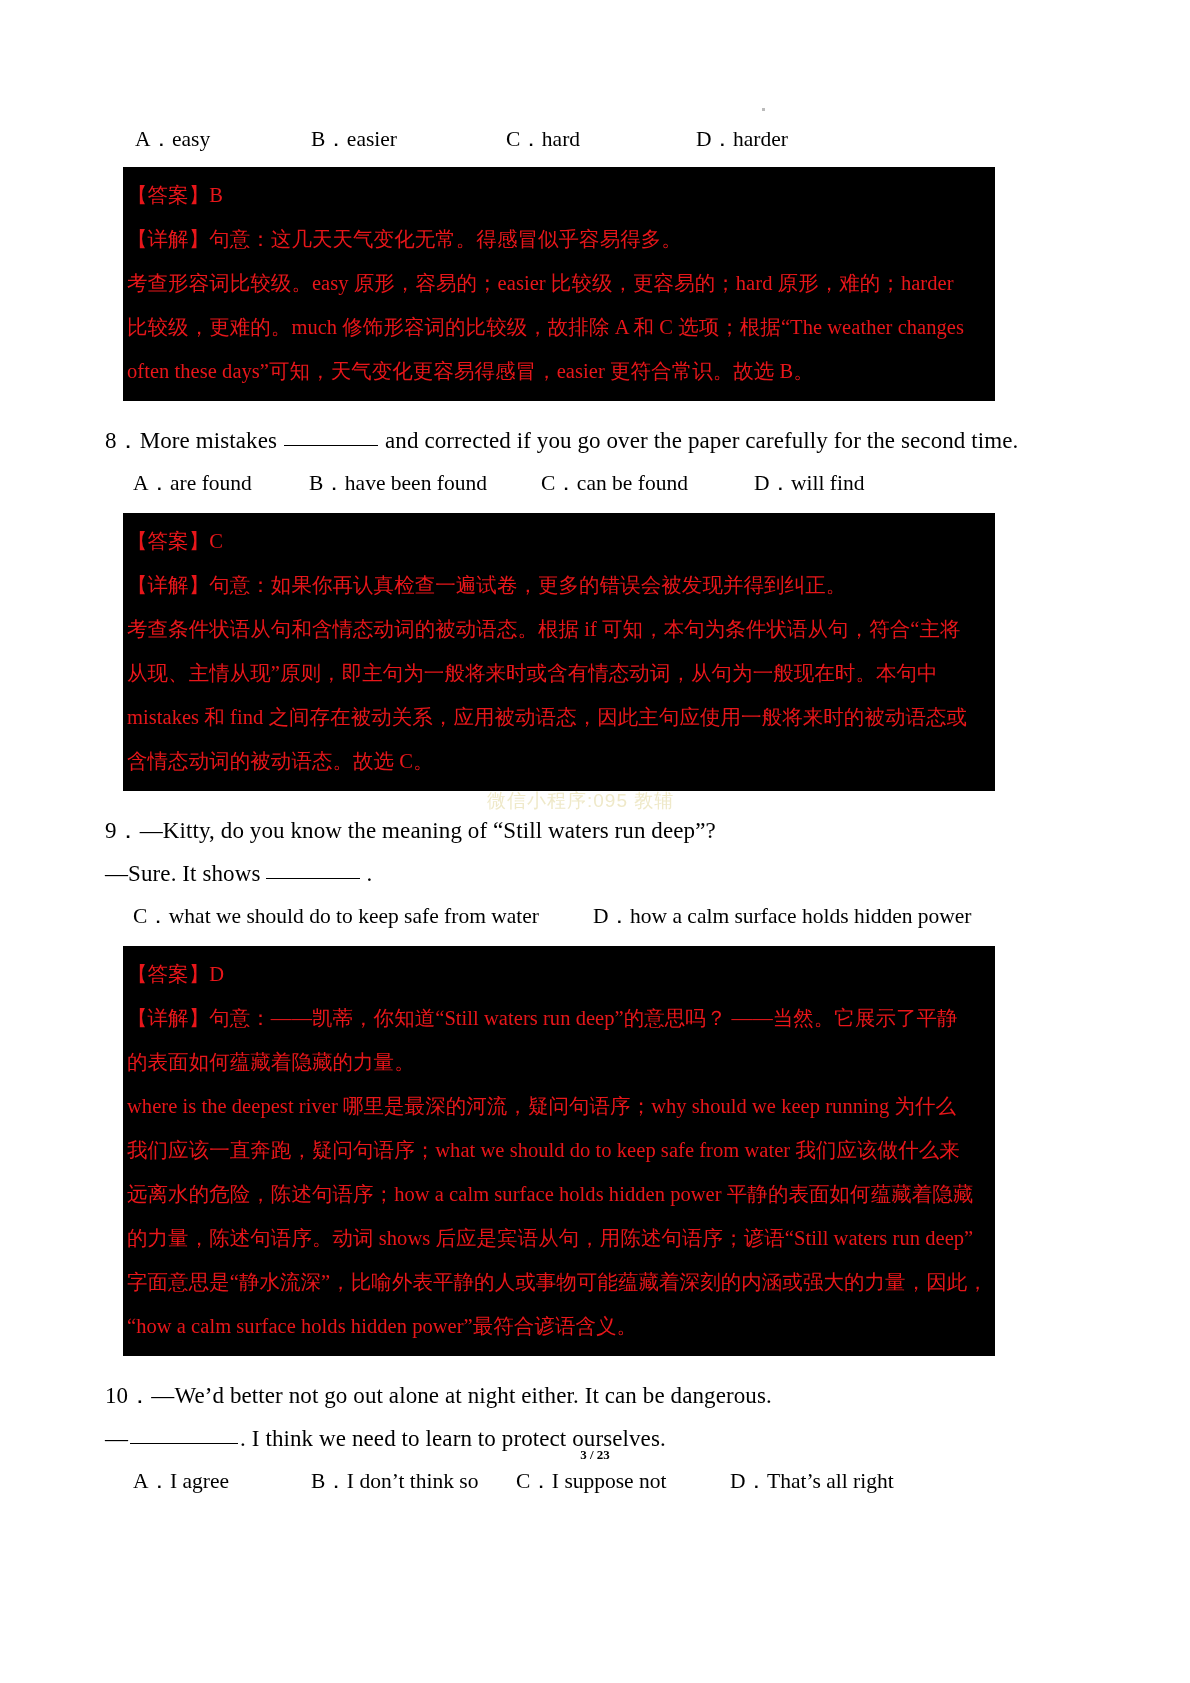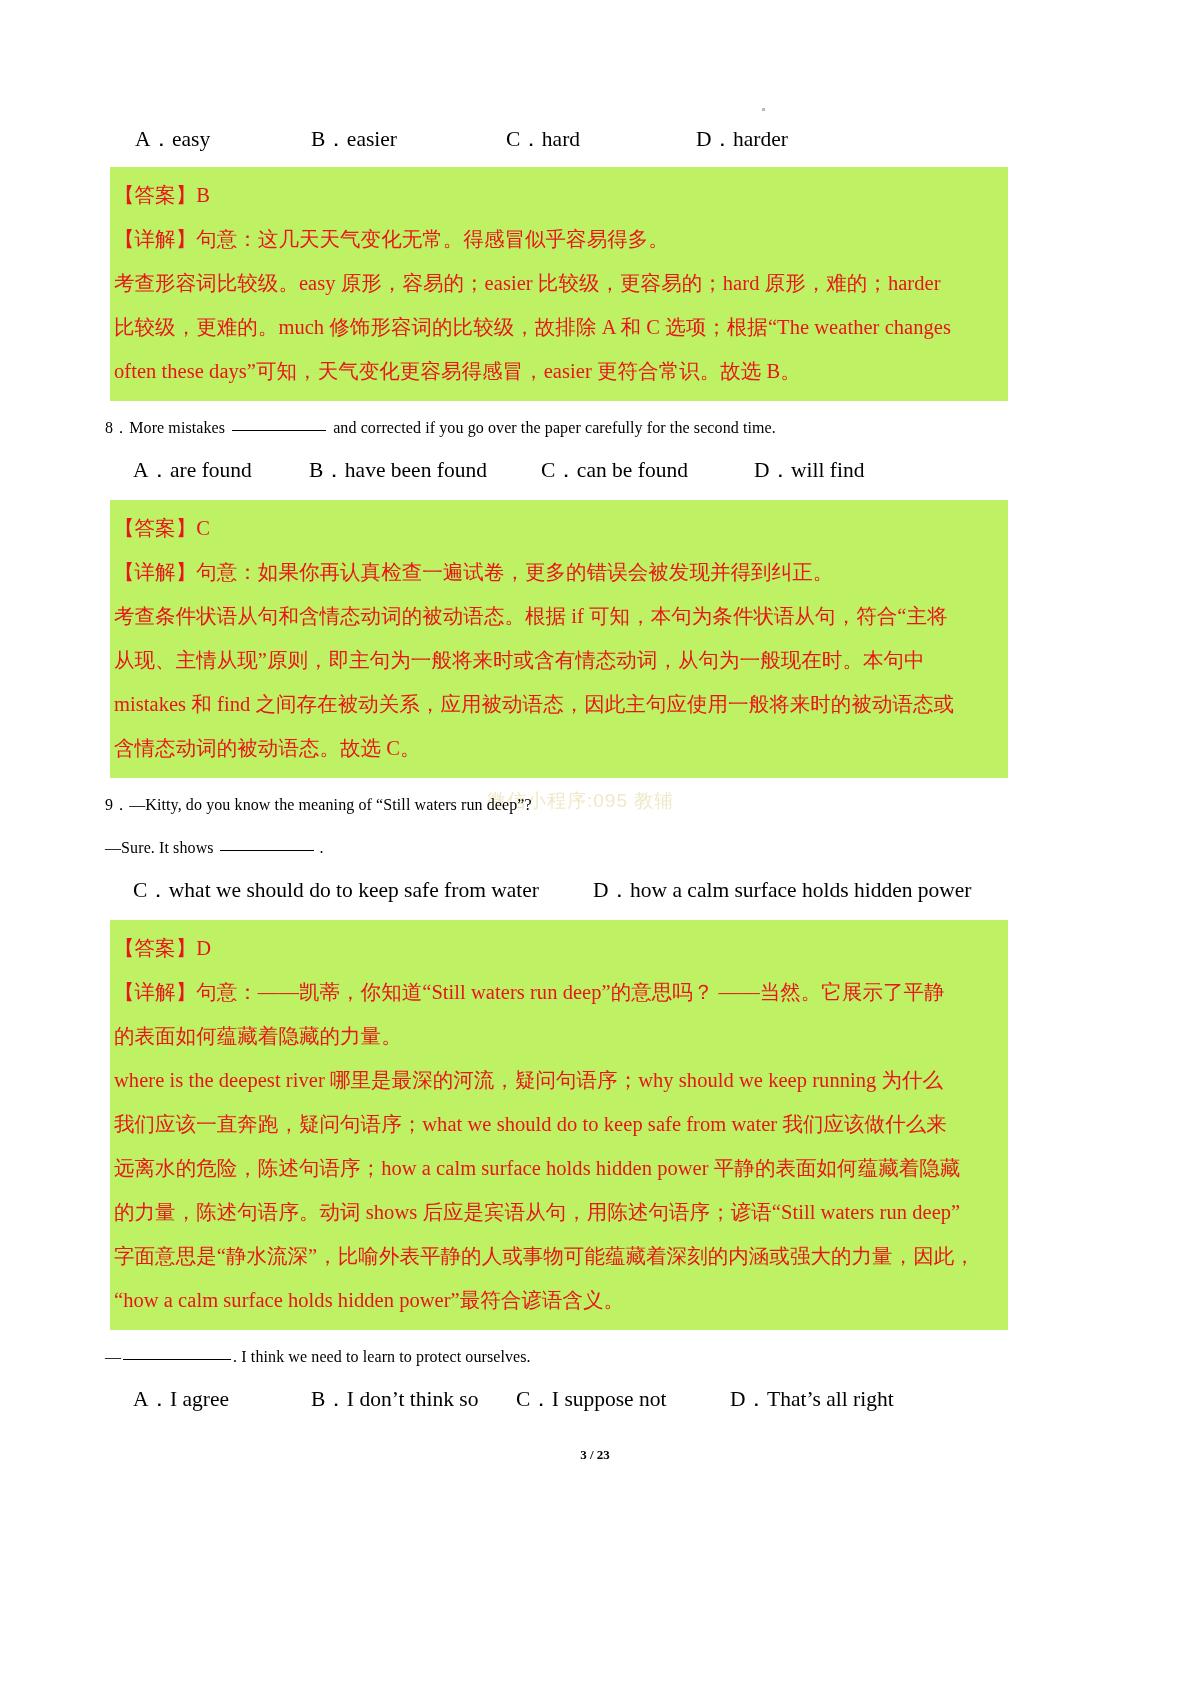--- a/index.html
+++ b/index.html
@@ -24,21 +24,21 @@
   }
   .content {
     position: absolute;
     left: 105px;
     top: 118px;
     width: 908px;
   }
 
   
   .qline {
-    font-size: 16px;
+    font-size: 23px;
     line-height: 43px;
     color: #000;
     white-space: nowrap;
     letter-spacing: 0.1px;
   }
   .qstem {
     text-indent: 0;
   }
   .qnum {
     display: inline-block;
@@ -54,23 +54,24 @@
     display: inline-block;
   }
   .blankline {
     display: inline-block;
     border-bottom: 1.6px solid #000;
     vertical-align: 2px;
   }
 
   
   .expl {
-    background: #bef264;
+    background: #000000;
     padding: 6px 4px 8px 4px;
-    margin: 5px;
+    margin: 18px;
+    text-decoration: underline;
   }
   .expl p {
     margin: 0;
     color: #e8161a;
     font-size: 20.5px;
     line-height: 44px;
     white-space: nowrap;
     letter-spacing: 0.05px;
   }
   .tag {
@@ -199,20 +200,23 @@
       </p>
       <p>的表面如何蕴藏着隐藏的力量。</p>
       <p>where is the deepest river 哪里是最深的河流，疑问句语序；why should we keep running 为什么</p>
       <p>我们应该一直奔跑，疑问句语序；what we should do to keep safe from water 我们应该做什么来</p>
       <p>远离水的危险，陈述句语序；how a calm surface holds hidden power 平静的表面如何蕴藏着隐藏</p>
       <p>的力量，陈述句语序。动词 shows 后应是宾语从句，用陈述句语序；谚语“Still waters run deep”</p>
       <p>字面意思是“静水流深”，比喻外表平静的人或事物可能蕴藏着深刻的内涵或强大的力量，因此，</p>
       <p>“how a calm surface holds hidden power”最符合谚语含义。</p>
     </div>
 
+    <div class="qline qstem" style="margin-top:5px;">
+      <span class="qnum">10．</span><span>—We’d better not go out alone at night either. It can be dangerous.</span>
+    </div>
     <div class="qline">
       <span>—</span><span class="blankline" style="width:108px; margin:0 2px;"></span><span>. I think we need to learn to protect ourselves.</span>
     </div>
     <div class="choices">
       <span class="choice" style="width:178px;">A．I agree</span><span class="choice" style="width:205px;">B．I don’t think so</span><span class="choice" style="width:214px;">C．I suppose not</span><span class="choice">D．That’s all right</span>
     </div>
 
   </div>
 
   <div class="footer">3 / 23</div>

